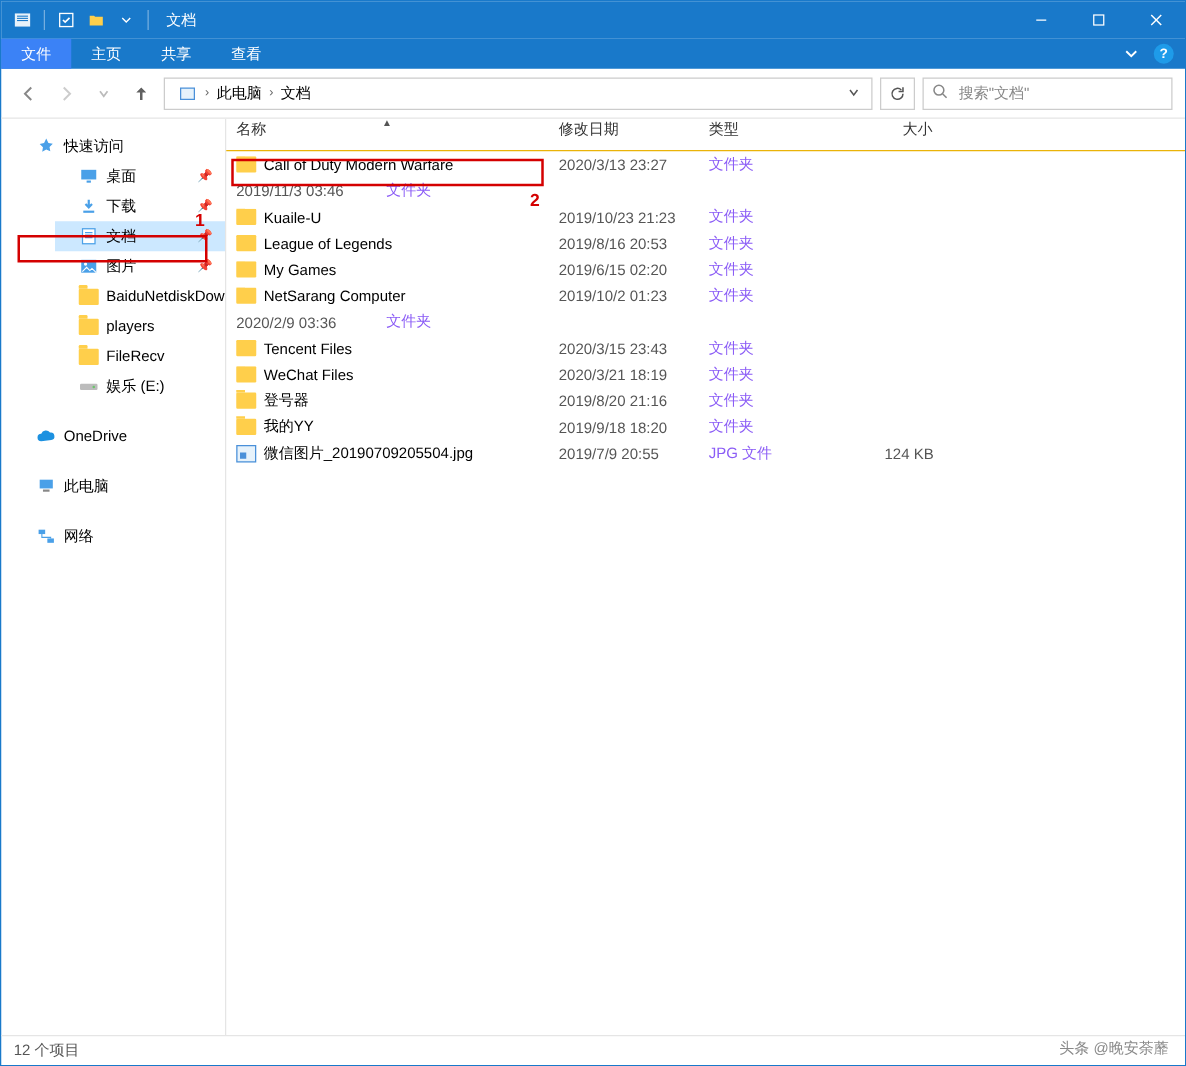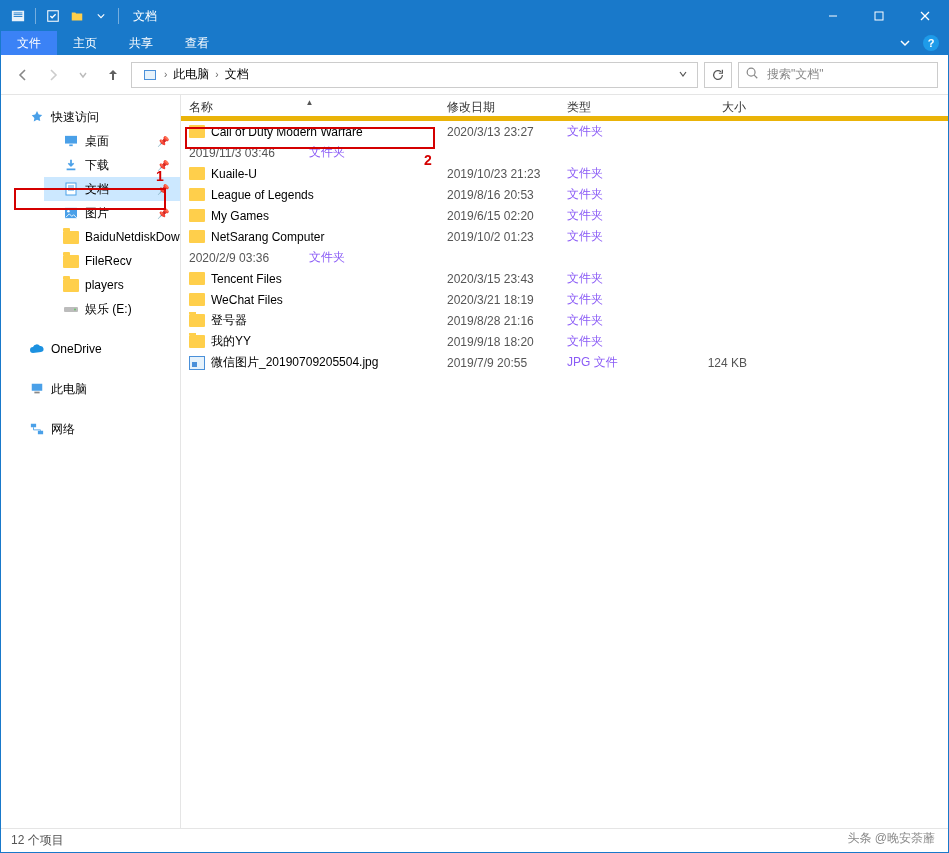--- a/index.html
+++ b/index.html
@@ -205,24 +205,24 @@
   background: #cce8ff;
 }
 .filelist {
   flex: 1;
   display: flex;
   flex-direction: column;
 }
 .filelist .header {
   display: flex;
   height: 26px;
-  border-bottom: 5px solid #eab308;
+  border-bottom: 1px solid #eab308;
   font-size: 12px;
   color: #333;
-  align-items: flex-end;
+  align-items: flex-start;
 }
 .filelist .header .col {
   padding: 0 8px;
   border-right: 1px solid transparent;
   position: relative;
   display: flex;
   align-items: center;
 }
 .col-name { width: 258px; }
 .col-date { width: 120px; }
@@ -503,27 +503,27 @@
         <div class="node sub">
           <span class="icon">
               <div class="folder-icon"></div>
             </span>
           <span>BaiduNetdiskDownl</span>
         </div>
         <div class="node sub">
           <span class="icon">
               <div class="folder-icon"></div>
             </span>
-          <span>FileRecv</span>
+          <span>players</span>
         </div>
         <div class="node sub">
           <span class="icon">
               <div class="folder-icon"></div>
             </span>
-          <span>players</span>
+          <span>FileRecv</span>
         </div>
         <div class="node sub">
           <span class="icon">
             <svg width="16" height="10" viewBox="0 0 16 10">
                 <rect x="1" y="3" width="14" height="5" rx="1" fill="#bcbcbc"></rect>
                 <circle cx="12" cy="5.5" r="1" fill="#6ac46a"></circle>
               </svg>
           </span>
           <span>娱乐 (E:)</span>
         </div>
@@ -664,21 +664,21 @@
             <div class="cell type">文件夹</div>
             <div class="cell size"></div>
           </div>
           <div class="row">
             <div class="cell name">
               <span>
                 <div class="folder-icon"></div>
               </span>
               <span>登号器</span>
             </div>
-            <div class="cell date">2019/8/28 21:16</div>
+            <div class="cell date">2019/8/20 21:16</div>
             <div class="cell type">文件夹</div>
             <div class="cell size"></div>
           </div>
           <div class="row">
             <div class="cell name">
               <span>
                 <div class="folder-icon"></div>
               </span>
               <span>我的YY</span>
             </div>

